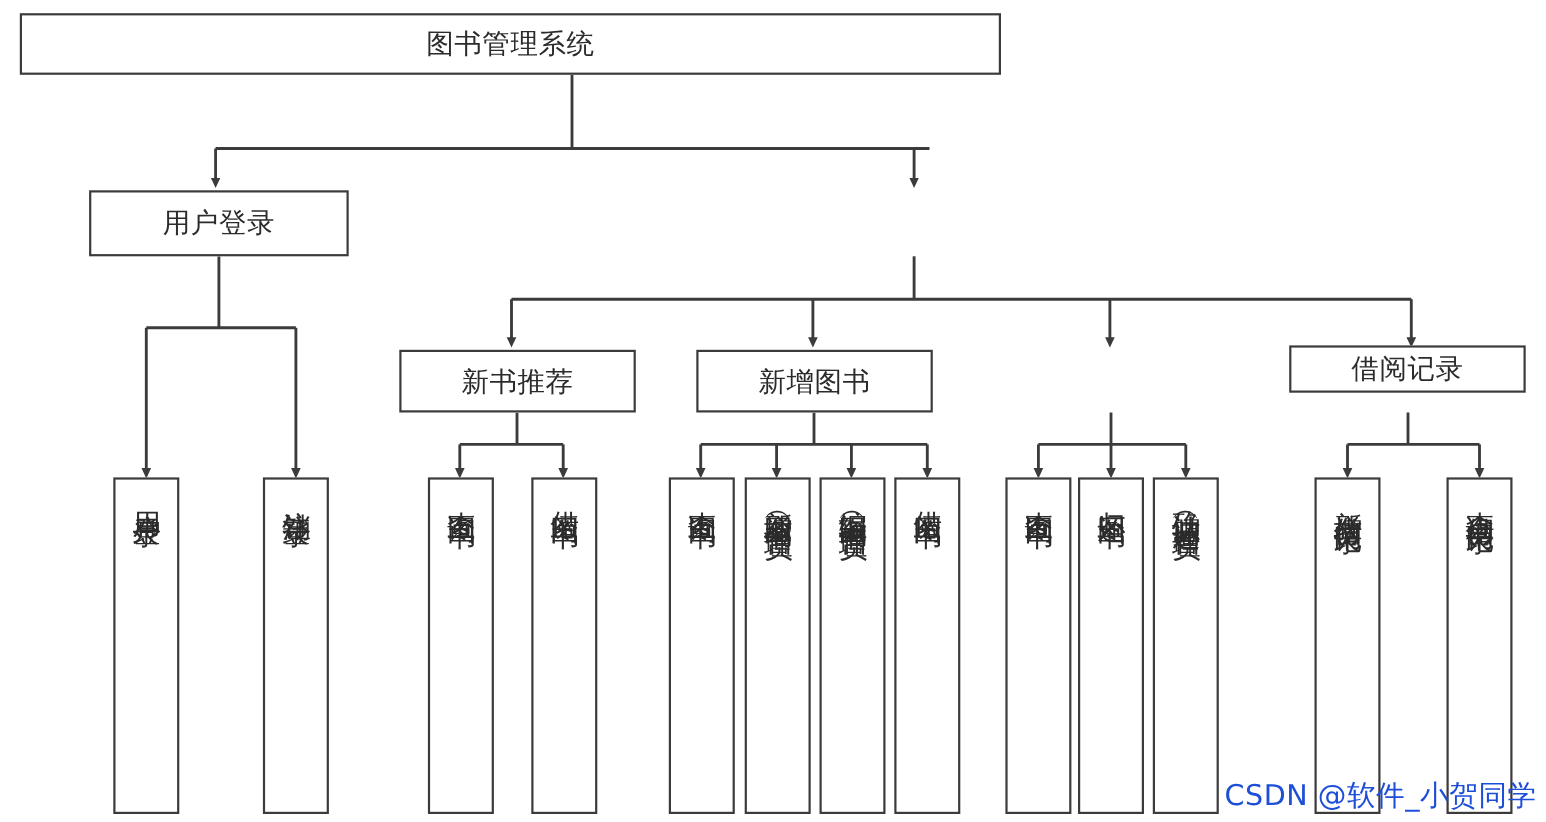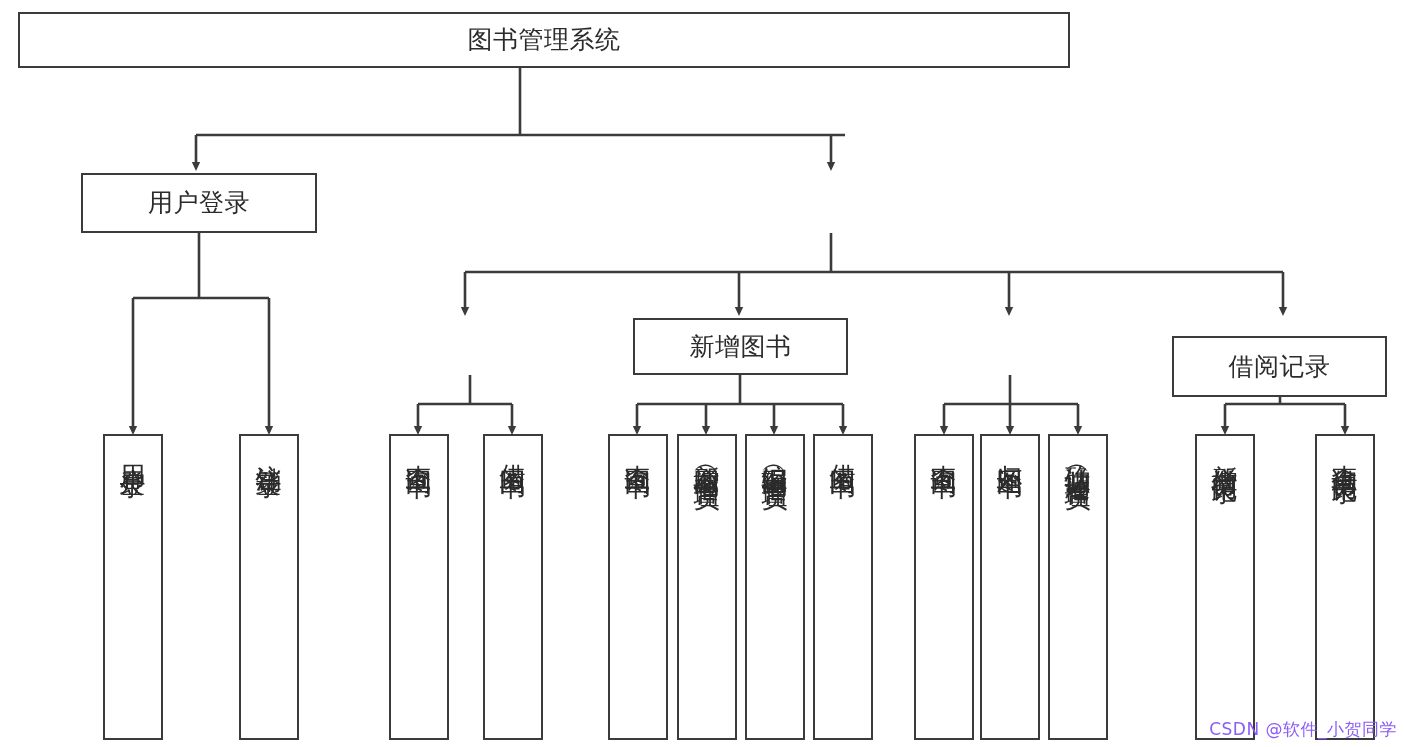--- a/index.html
+++ b/index.html
@@ -59,22 +59,22 @@
     font-size: 26px;
     letter-spacing: 3px;
     line-height: 1.0;
     white-space: normal;
     max-height: 290px;
   }
   .watermark {
     position: absolute;
     right: 8px;
     bottom: 6px;
-    font-size: 17px;
-    color: #8b5cf6;
+    font-size: 26px;
+    color: #1d4ed8;
     letter-spacing: 0.5px;
     z-index: 6;
     white-space: nowrap;
     font-family: "DejaVu Sans", "Liberation Sans", sans-serif;
   }
 </style>
 </head>
 <body>
 
 <div id="canvas">
@@ -122,32 +122,35 @@
       <path d="M1010,404 L1010,427" marker-end="url(#arrow)"></path>
       <path d="M1078,404 L1078,427" marker-end="url(#arrow)"></path>
 
       <path d="M1280,375 L1280,404"></path>
       <path d="M1225,404 L1345,404"></path>
       <path d="M1225,404 L1225,427" marker-end="url(#arrow)"></path>
       <path d="M1345,404 L1345,427" marker-end="url(#arrow)"></path>
     </g>
   </svg>
 
-  <div class="node root" style="left:18px; top:12px; width:1052px; height:56px;">
+  <div class="node root" style="left:18px; top:12px; width:892px; height:56px;">
     <span class="node-label">图书管理系统</span>
   </div>
 
   <div class="node horiz" style="left:81px; top:173px; width:236px; height:60px;">
     <span class="node-label">用户登录</span>
   </div>
 
+  <div class="node horiz" style="left:363px; top:318px; width:215px; height:57px;">
+    <span class="node-label">新书推荐</span>
+  </div>
   <div class="node horiz" style="left:633px; top:318px; width:215px; height:57px;">
     <span class="node-label">新增图书</span>
   </div>
-  <div class="node horiz" style="left:1172px; top:336px; width:215px; height:61px;">
+  <div class="node horiz" style="left:1172px; top:314px; width:215px; height:43px;">
     <span class="node-label">借阅记录</span>
   </div>
 
   <div class="node leaf" style="left:103px; top:434px; width:60px; height:306px;">
     <span class="node-label">用户登录</span>
   </div>
   <div class="node leaf" style="left:239px; top:434px; width:60px; height:306px;">
     <span class="node-label">注销登录</span>
   </div>
 

